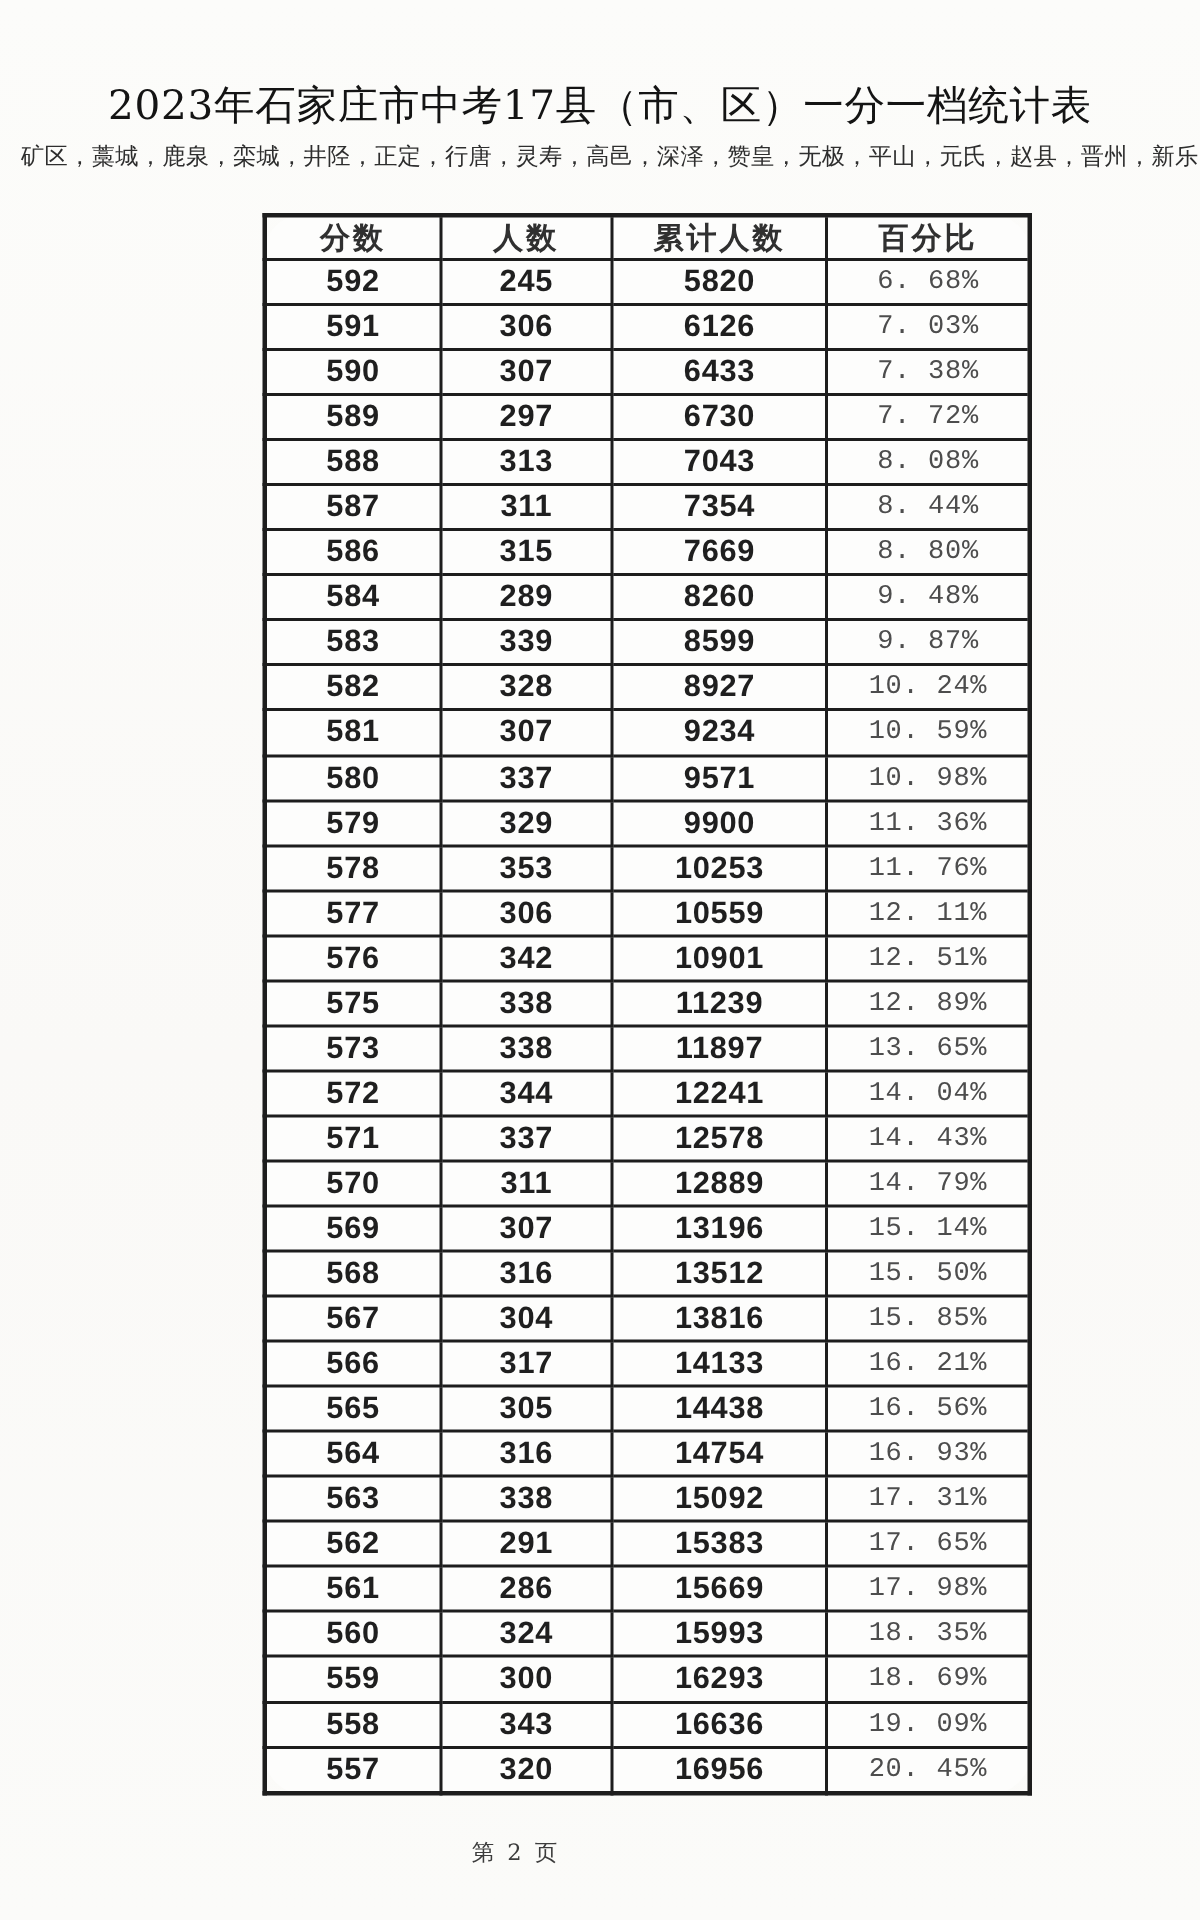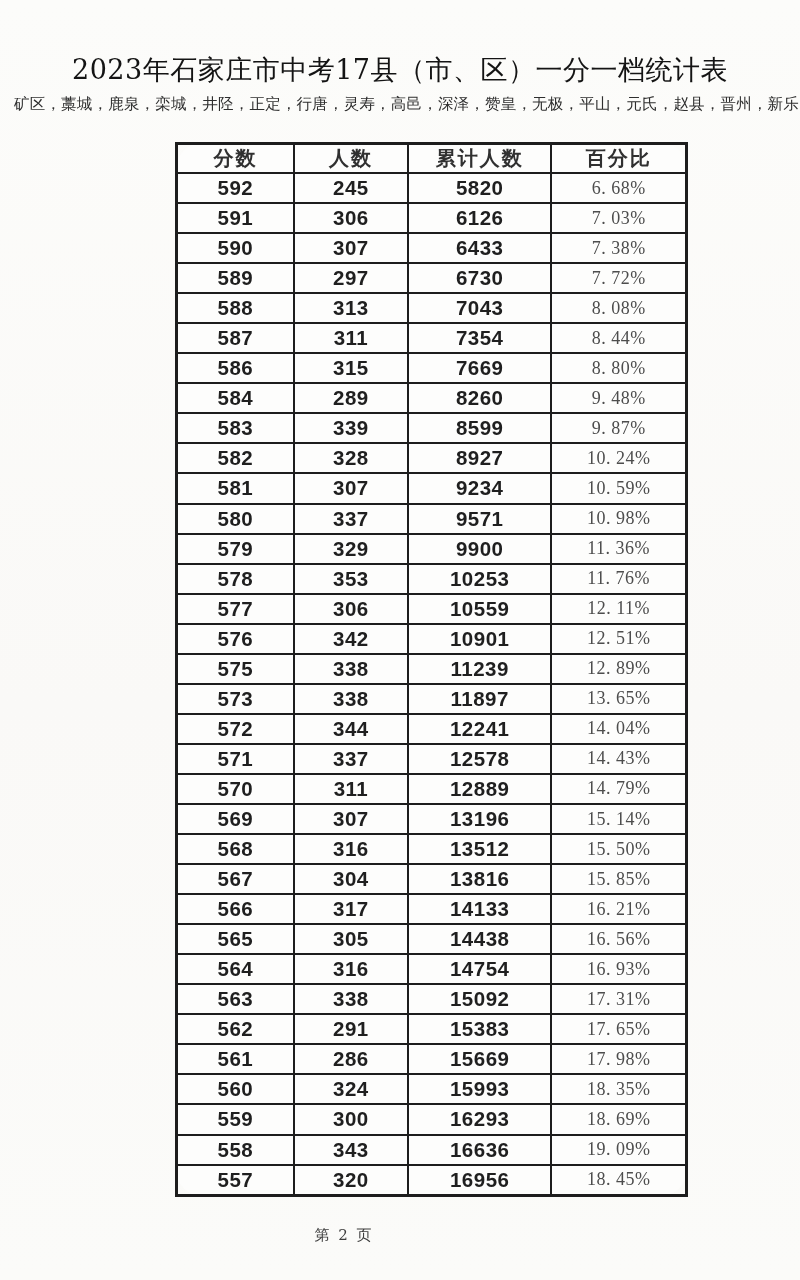--- a/index.html
+++ b/index.html
@@ -77,21 +77,21 @@
     letter-spacing: 2px;
   }
   td.num {
     font-family: "Liberation Sans", sans-serif;
     font-weight: 600;
     font-size: 20.5px;
     color: #1f1f1f;
     letter-spacing: 0.5px;
   }
   td.pct {
-    font-family: Liberation Serif, serif;
+    font-family: Liberation Mono, monospace;
     font-size: 18px;
     color: #4d4d4d;
     letter-spacing: 0.5px;
   }
   .footer {
     position: absolute;
     top: 1226px;
     left: 0;
     width: 688px;
     text-align: center;
@@ -356,20 +356,20 @@
       <td class="num">558</td>
       <td class="num">343</td>
       <td class="num">16636</td>
       <td class="pct">19. 09%</td>
     </tr>
 
     <tr>
       <td class="num">557</td>
       <td class="num">320</td>
       <td class="num">16956</td>
-      <td class="pct">18. 45%</td>
+      <td class="pct">20. 45%</td>
     </tr>
   </tbody>
   </table>
 
   <div class="footer">第 2 页</div>
 
 </div>
 
 </body></html>

